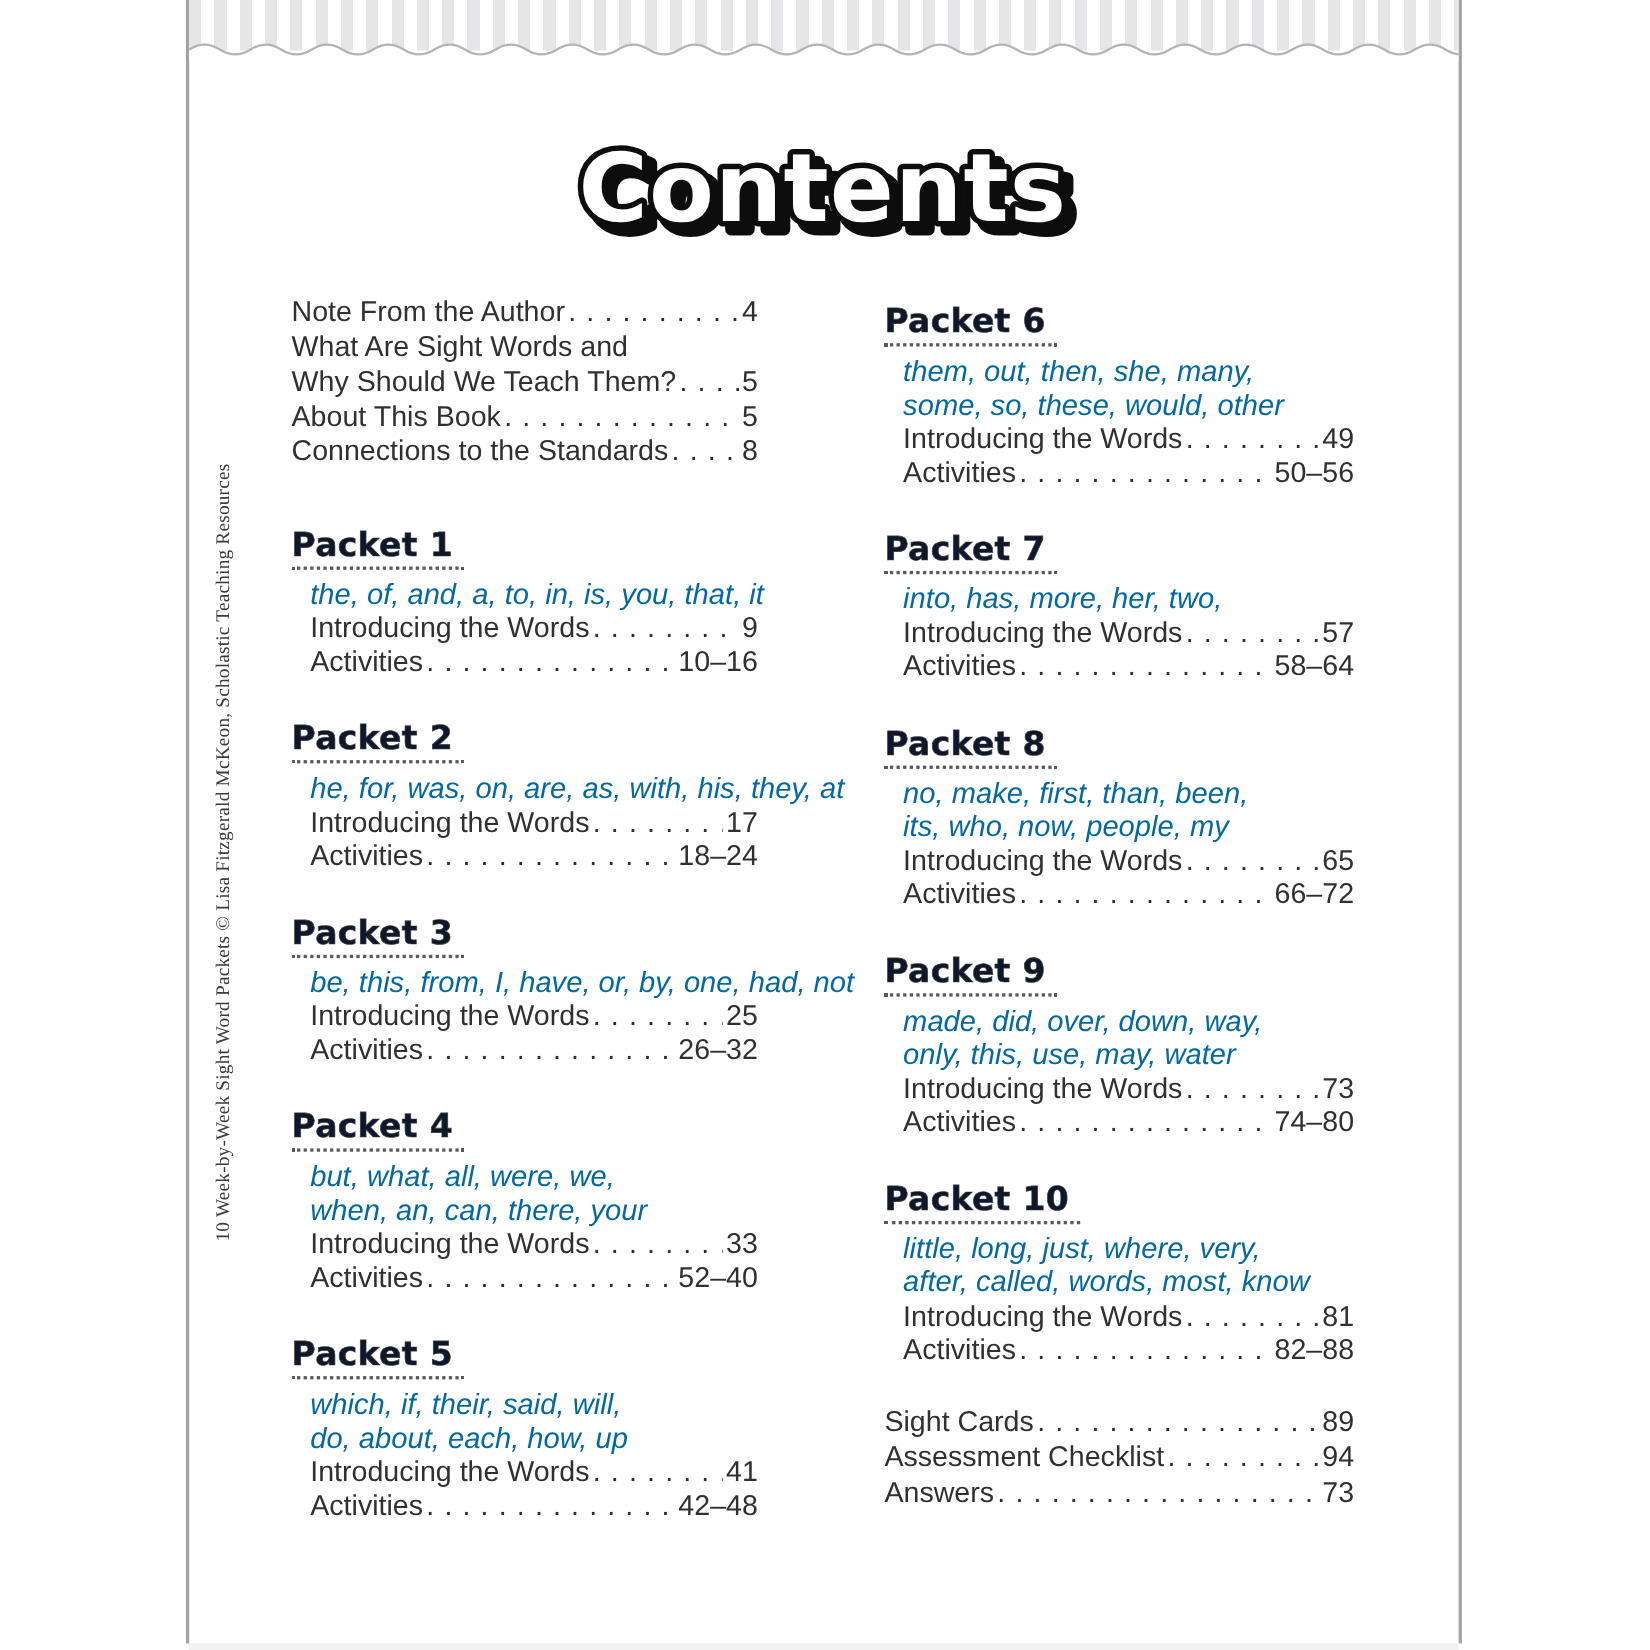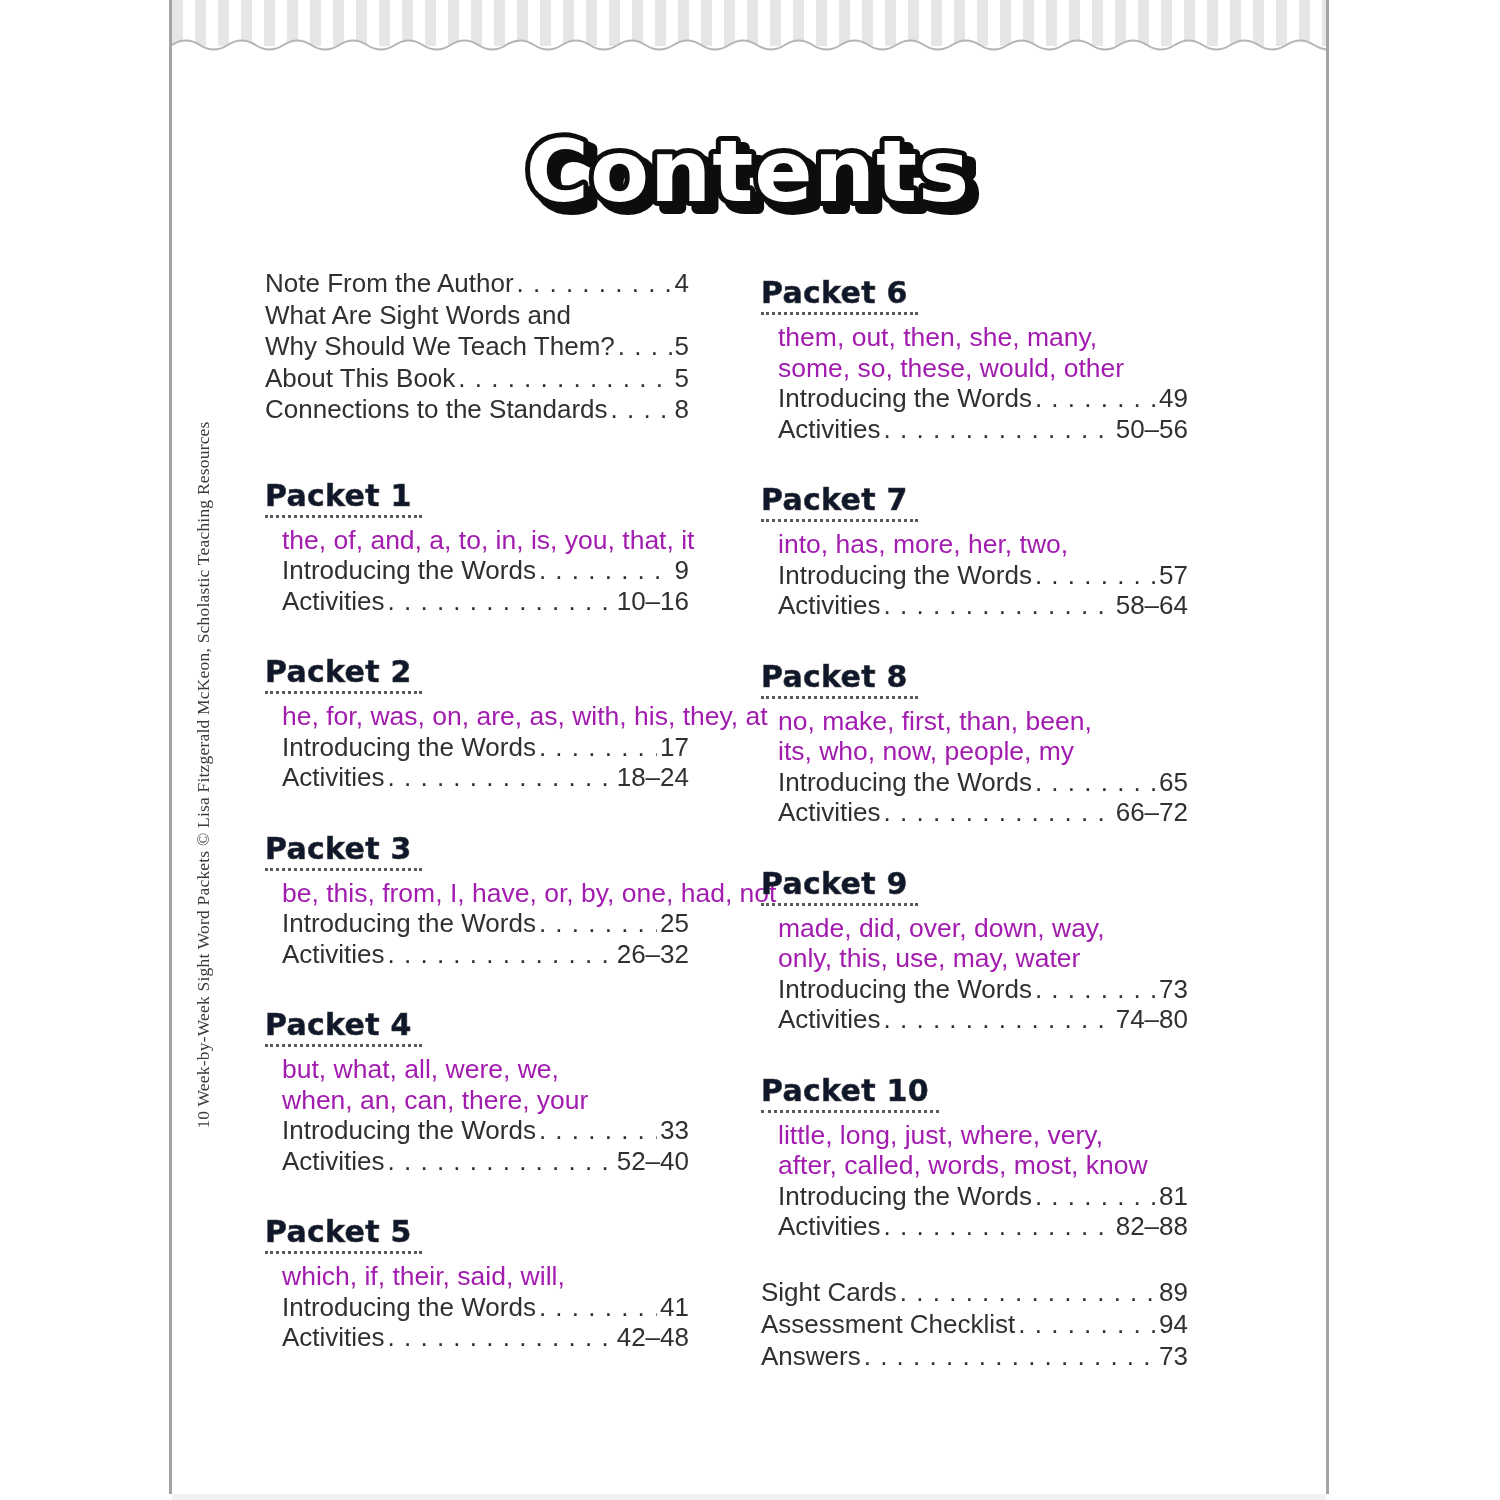--- a/index.html
+++ b/index.html
@@ -31,21 +31,21 @@
   }
   
   .sidebar-credit{
     position:absolute;left:31px;top:775px;
     transform:translate(-50%,-50%) rotate(-90deg);
     white-space:nowrap;
     font-family:"Liberation Serif","DejaVu Serif",serif;
     font-size:17.5px;color:#3b3b3b;letter-spacing:0.2px;
   }
   
-  .columns{display:flex;margin-top:30px;padding-left:93px;}
+  .columns{display:flex;margin-top:30px;padding-left:93px;gap:43px;}
   .col{flex:none;}
   .col.left{width:424px;margin-right:72px;}
   .col.right{width:427px;}
   .row{display:flex;align-items:baseline;line-height:31.5px;font-size:26px;}
   .row .label{white-space:nowrap;}
   .row .dots{flex:1 1 auto;overflow:hidden;white-space:nowrap;margin:0 3px;color:#2e2e2e;}
   .row .dots::after{content:". . . . . . . . . . . . . . . . . . . . . . . . . . . . . . . . . . . . . . . .";letter-spacing:1px;}
   .row .num{white-space:nowrap;}
   .plain-line{line-height:31.5px;font-size:26px;}
   
@@ -55,21 +55,21 @@
   .packet-heading{
     margin:0 0 7px 0;font-family:"DejaVu Sans","Liberation Sans",sans-serif;
     font-size:30px;font-weight:bold;color:#0f172a;letter-spacing:0.3px;
     -webkit-text-stroke:0.6px #3e3e40;
   }
   .packet-heading .underline{
     display:inline-block;border-bottom:3px dotted #5a5a5a;padding:0 10px 2px 0;
   }
   .packet-body{padding-left:17px;}
   .word-list{
-    color:#a21caf;font-size:26.5px;line-height:30.5px;
+    font-style:italic;color:#0369a1;font-size:26.5px;line-height:30.5px;
     white-space:nowrap;
   }
   .packet-body .row{line-height:30.5px;}
   .back-matter{margin-top:34px;}
   .back-matter .row{line-height:32px;}
 </style>
 </head>
 <body>
 
 <div class="page">
@@ -184,20 +184,21 @@
               <span class="dots"></span>
               <span class="num">52–40</span>
           </div>
         </div>
       </section>
 
       <section class="packet">
         <h2 class="packet-heading"><span class="underline">Packet 5</span></h2>
         <div class="packet-body">
           <div class="word-list">which, if, their, said, will,</div>
+          <div class="word-list">do, about, each, how, up</div>
           <div class="row">
             <span class="label">Introducing the Words</span>
               <span class="dots"></span>
               <span class="num">41</span>
           </div>
           <div class="row">
             <span class="label">Activities</span>
               <span class="dots"></span>
               <span class="num">42–48</span>
           </div>

